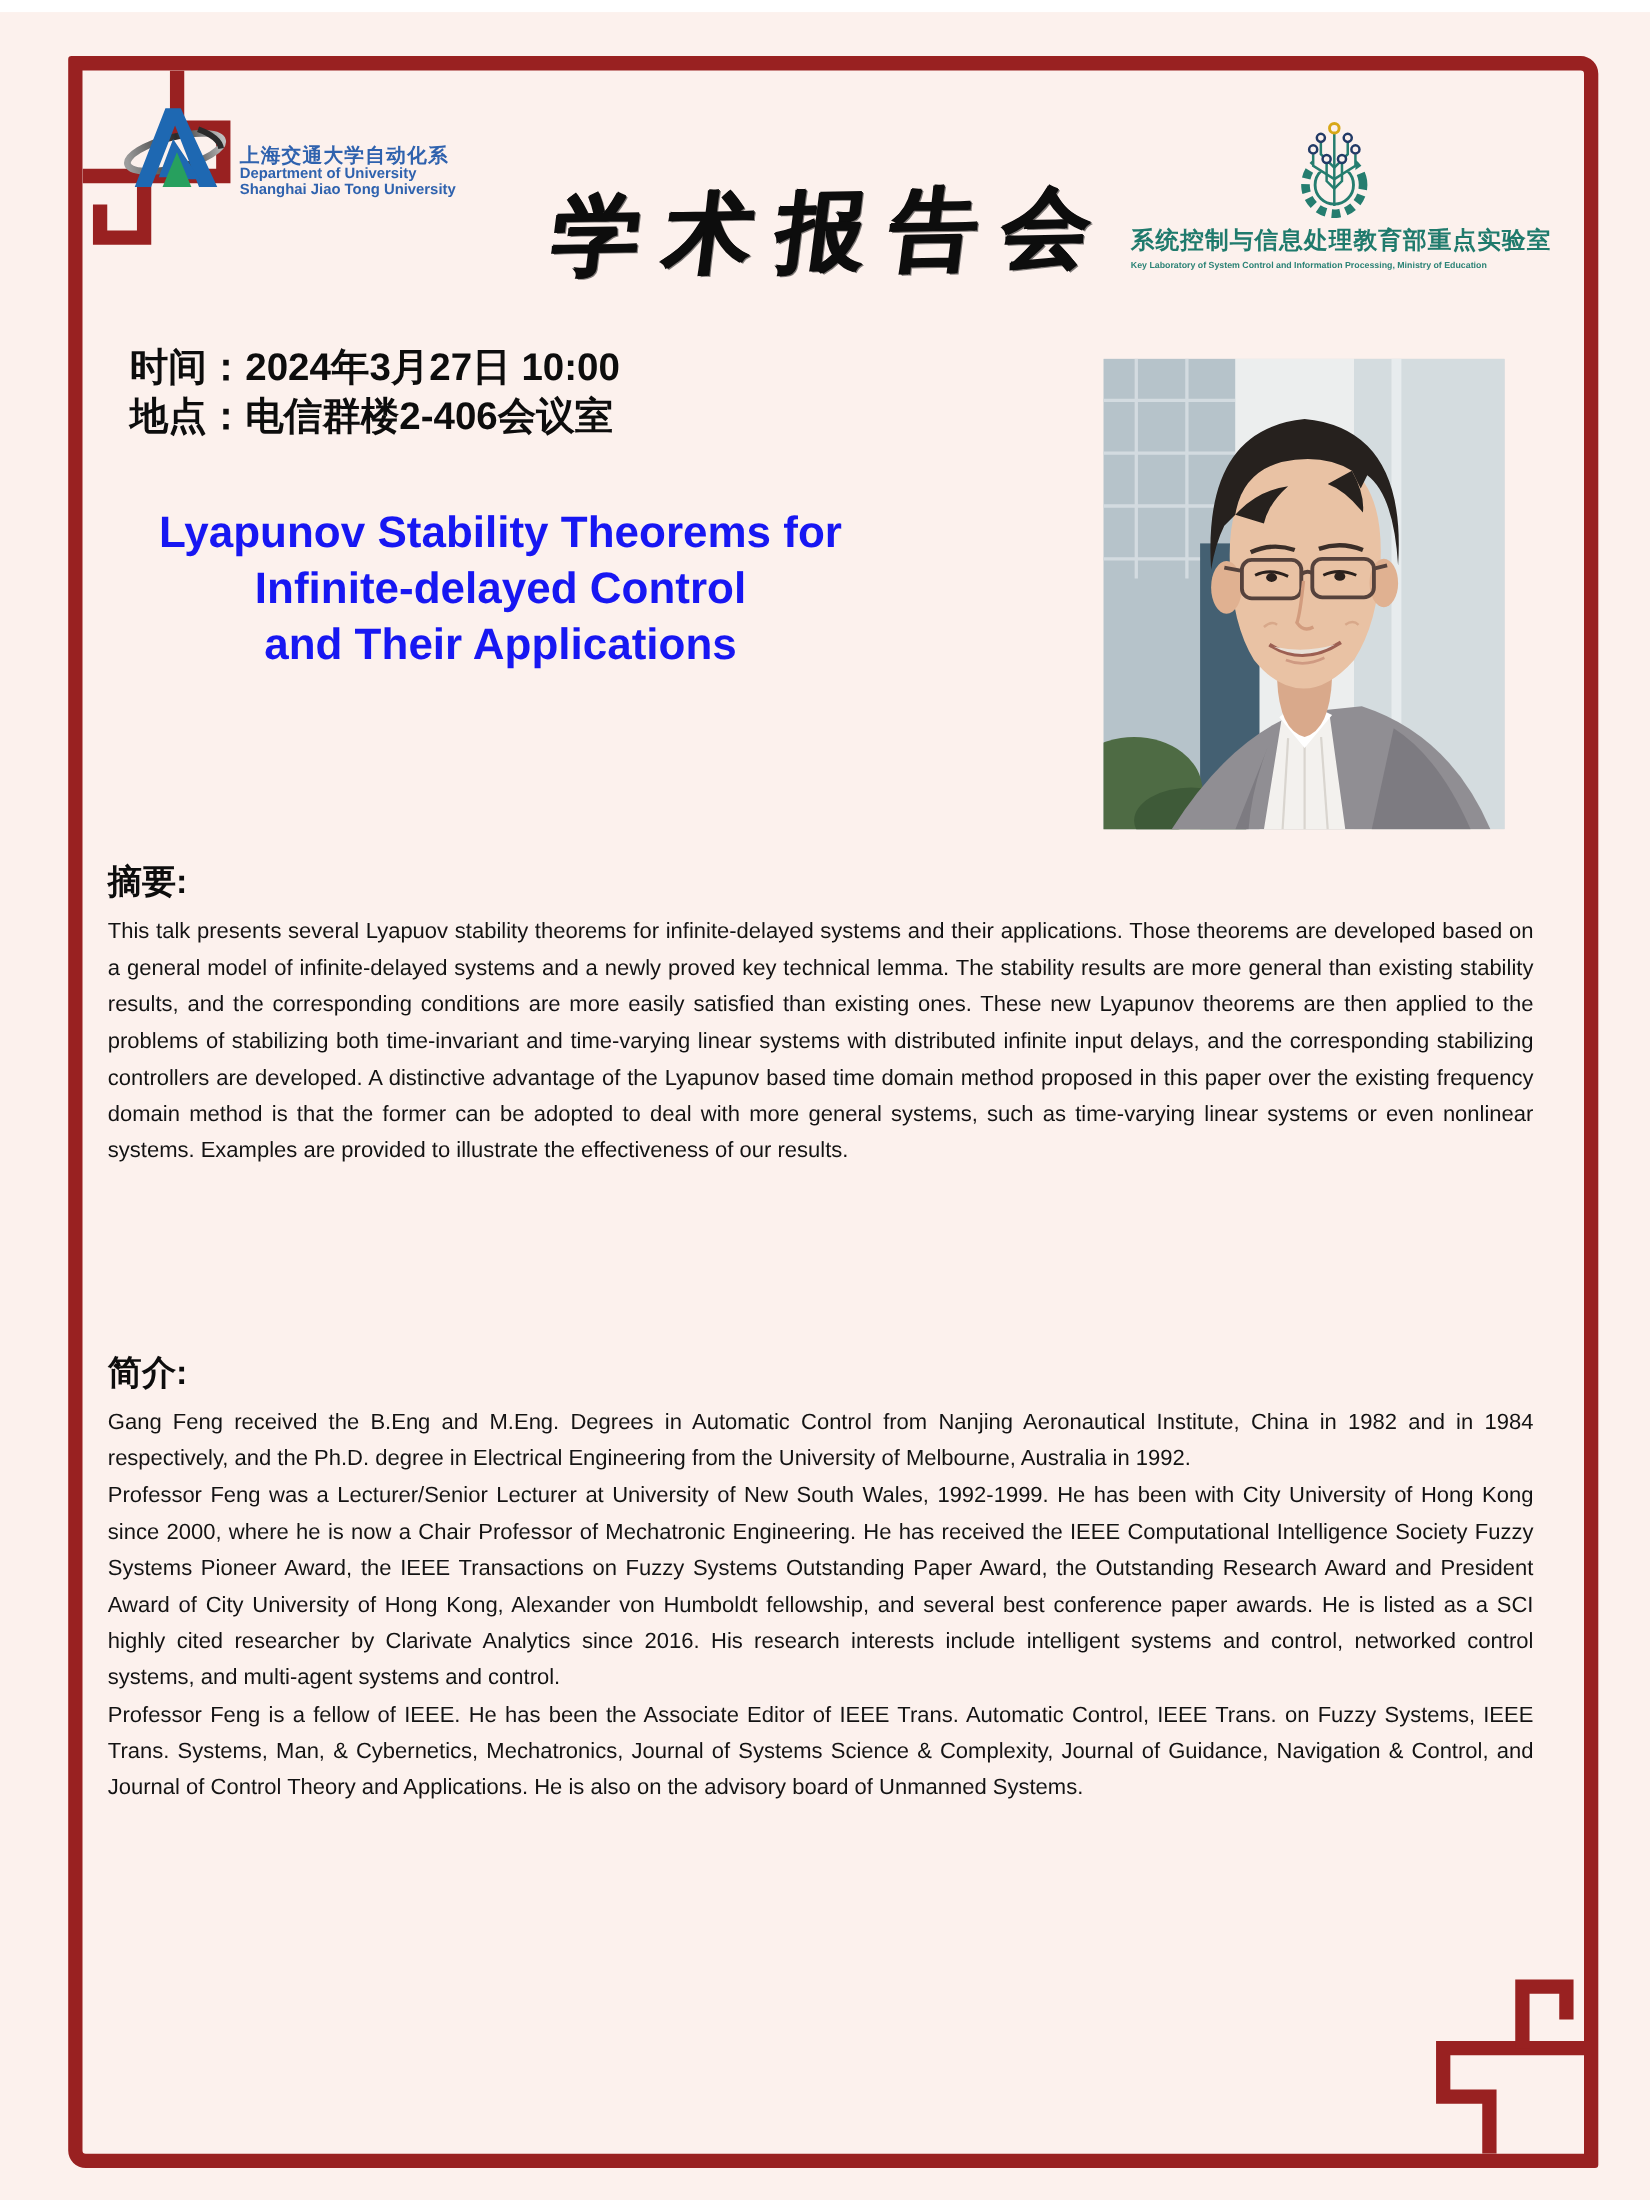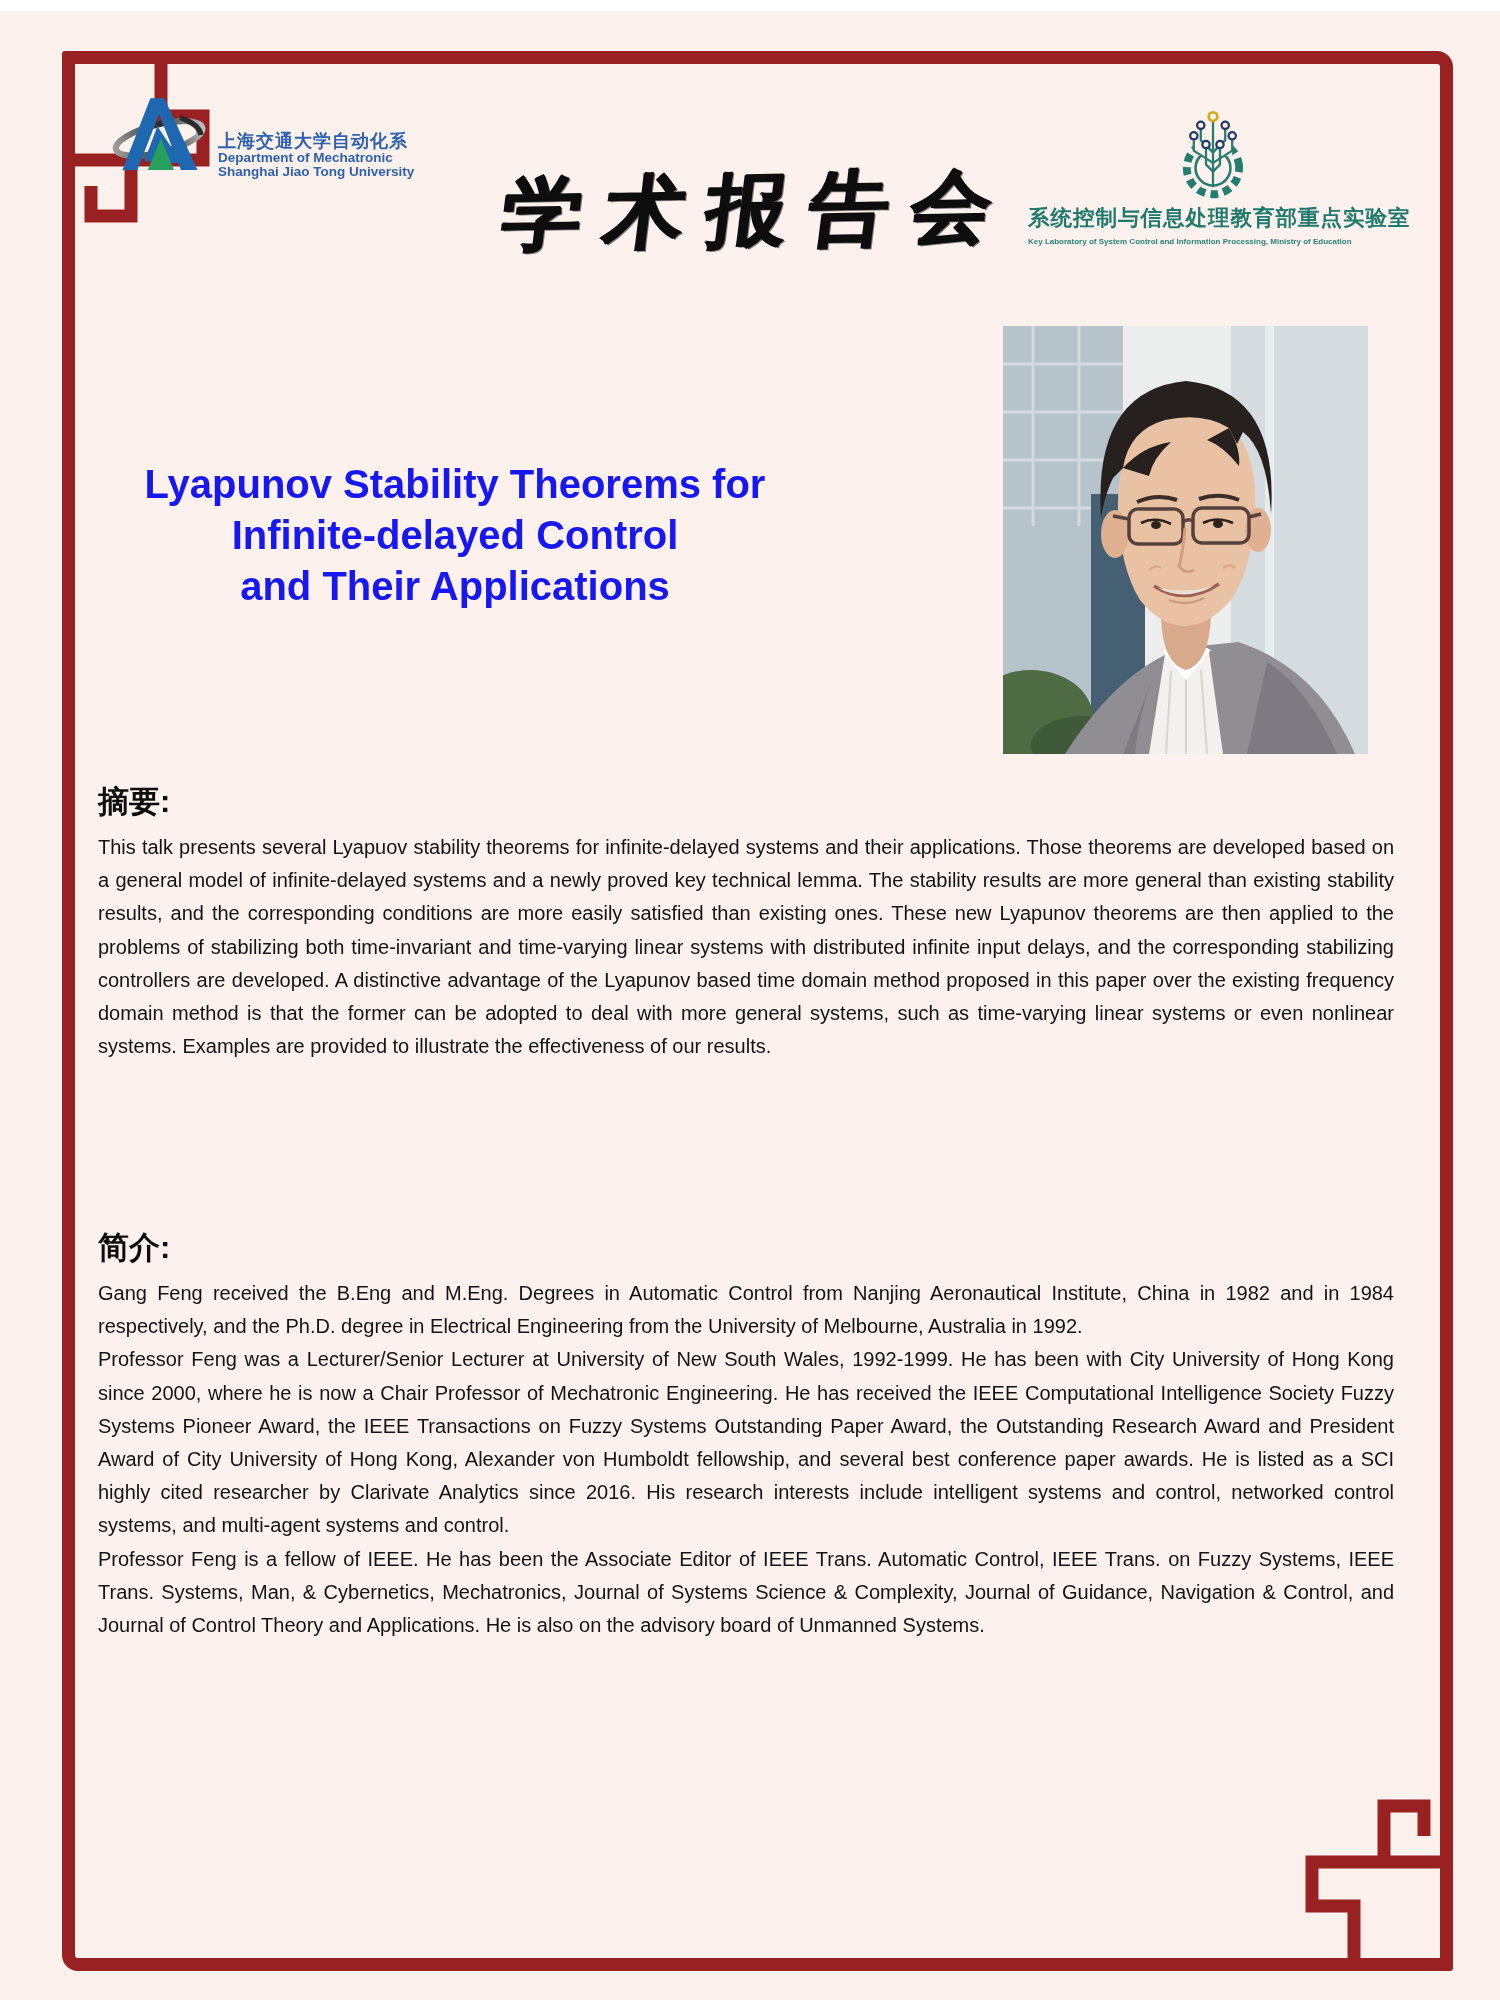--- a/index.html
+++ b/index.html
@@ -80,21 +80,21 @@
         </linearGradient>
       </defs>
       <ellipse cx="54" cy="54" rx="51" ry="16" fill="none" stroke="url(#sw)" stroke-width="7" transform="rotate(-14 54 54)"></ellipse>
       <path d="M44,8 L12,90 H29 L54,26 L79,90 H98 L60,8 Z" fill="#1e68b2"></path>
       <path d="M52,40 L37,80 H48 L56,58 L65,82 H80 Z" fill="#1e68b2"></path>
       <polygon points="41,90 56,54 71,90" fill="#27a05e"></polygon>
       <path d="M78,30 Q100,38 102,50" fill="none" stroke="#2a2a2a" stroke-width="6"></path>
     </svg>
     <div class="sjtu-text">
       <div class="sjtu-cn">上海交通大学自动化系</div>
-      <div class="sjtu-en1">Department of Mechatronic</div>
+      <div class="sjtu-en1">Department of University</div>
       <div class="sjtu-en2">Shanghai Jiao Tong University</div>
     </div>
   </div>
 
   <div class="keylab-logo">
     <svg width="88" height="96" viewBox="0 0 100 110">
       <circle cx="50" cy="70" r="30" fill="none" stroke="#257d6f" stroke-width="9" stroke-dasharray="9 6" transform="rotate(-8 50 70)"></circle>
       <circle cx="50" cy="70" r="20" fill="none" stroke="#257d6f" stroke-width="3"></circle>
       <rect x="28" y="32" width="44" height="24" fill="#fcf1ed"></rect>
       <g stroke="#257d6f" stroke-width="2.6" fill="none">
@@ -117,20 +117,24 @@
       </g>
     </svg>
     <div class="keylab-text">
       <div class="keylab-cn">系统控制与信息处理教育部重点实验室</div>
       <div class="keylab-en">Key Laboratory of System Control and Information Processing, Ministry of Education</div>
     </div>
   </div>
 
   <div class="banner">学术报告会</div>
 
+  <div class="event">
+    <div><span>时间：</span><span>2024年3月27日 10:00</span></div>
+    <div><span>地点：</span><span>电信群楼2-406会议室</span></div>
+  </div>
 
   <div class="talk-title">
     <div>Lyapunov Stability Theorems for</div>
     <div>Infinite-delayed Control</div>
     <div>and Their Applications</div>
   </div>
 
 
   <div class="photo">
     <svg width="365" height="428" viewBox="0 0 365 428">

